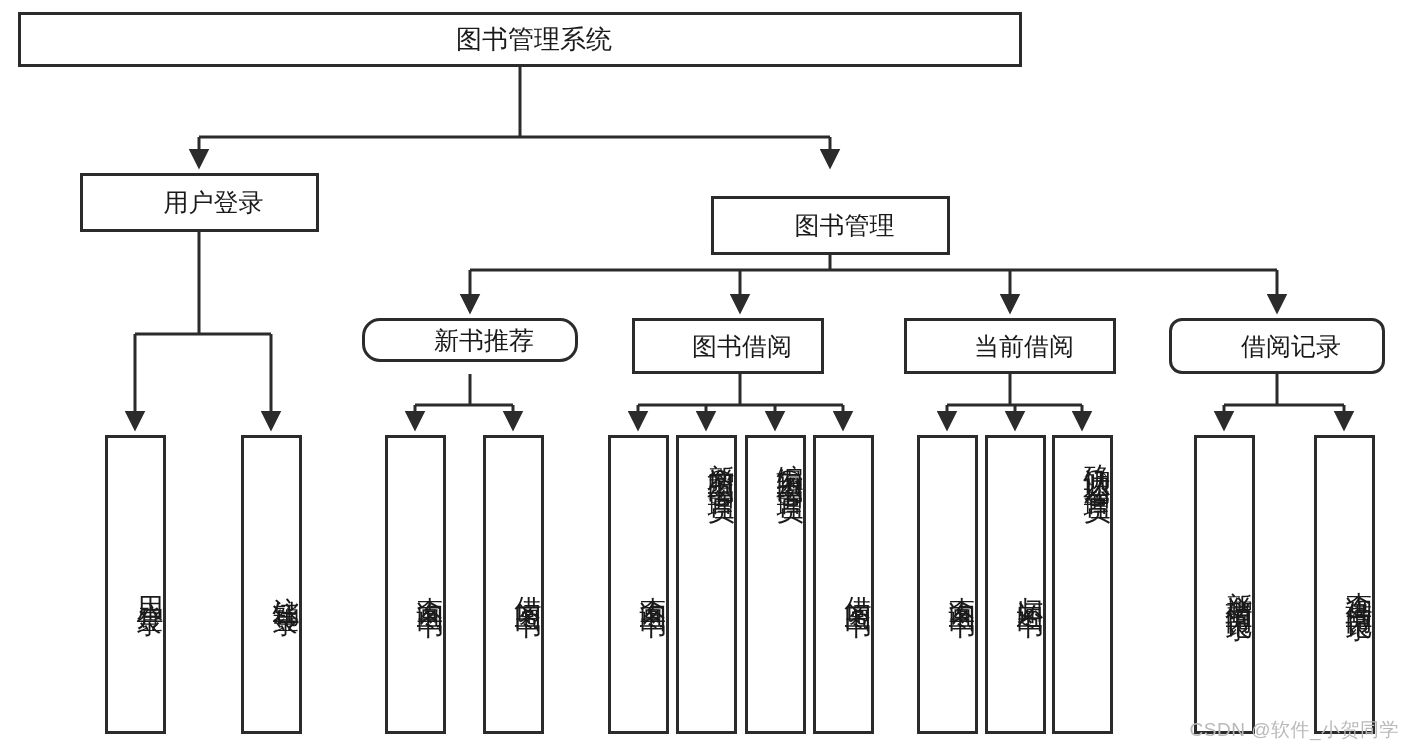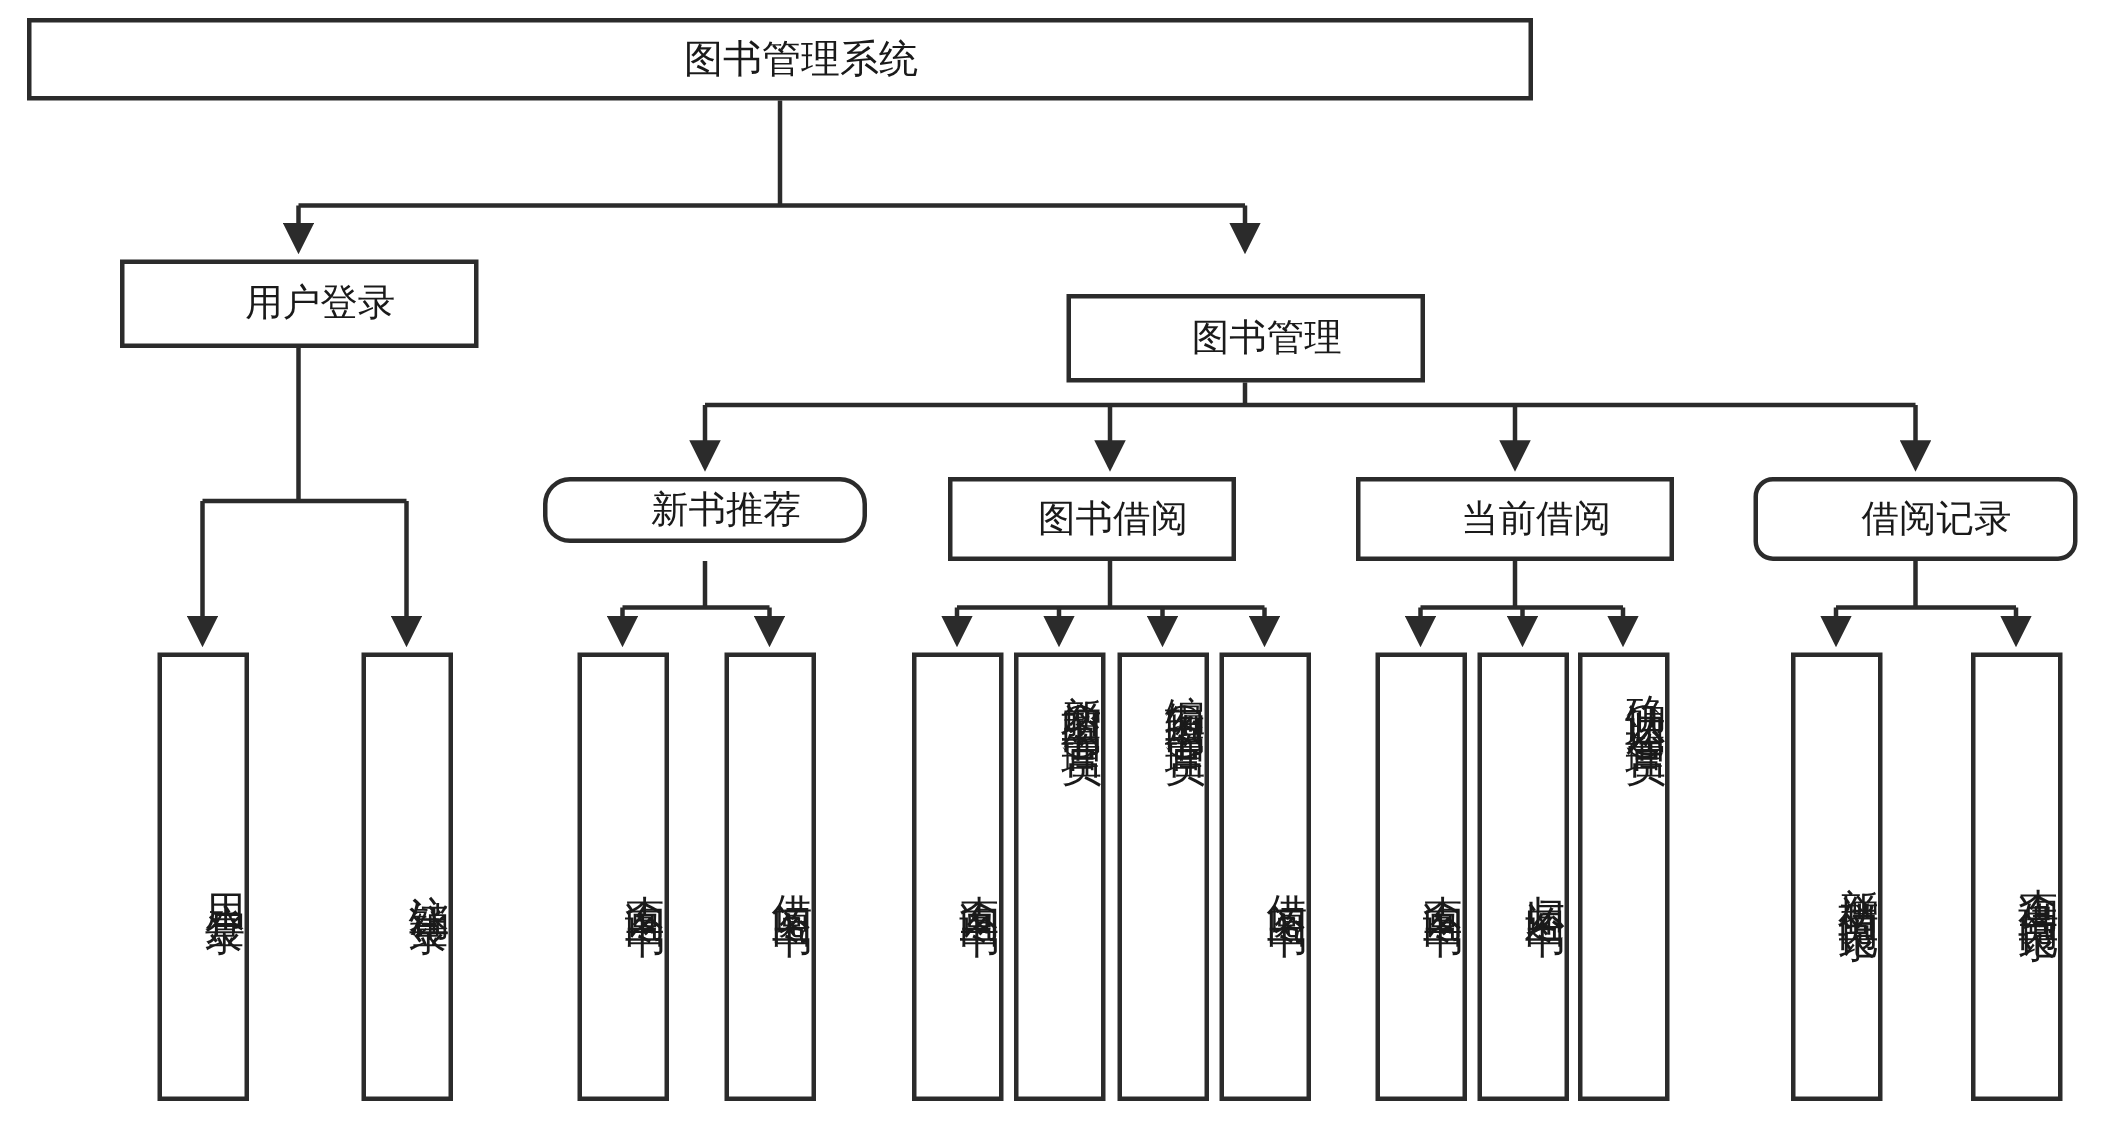--- a/index.html
+++ b/index.html
@@ -137,13 +137,14 @@
     <span class="label">确认归还（管理员）</span>
   </div>
 
   <div class="node vert centered" style="left:1194px;top:435px;width:61px;height:299px;">
     <span class="label">新增借阅记录</span>
   </div>
   <div class="node vert centered" style="left:1314px;top:435px;width:61px;height:299px;">
     <span class="label">查询借阅记录</span>
   </div>
 
+  <div id="watermark">CSDN @软件_小贺同学</div>
 </div>
 
 </body></html>

